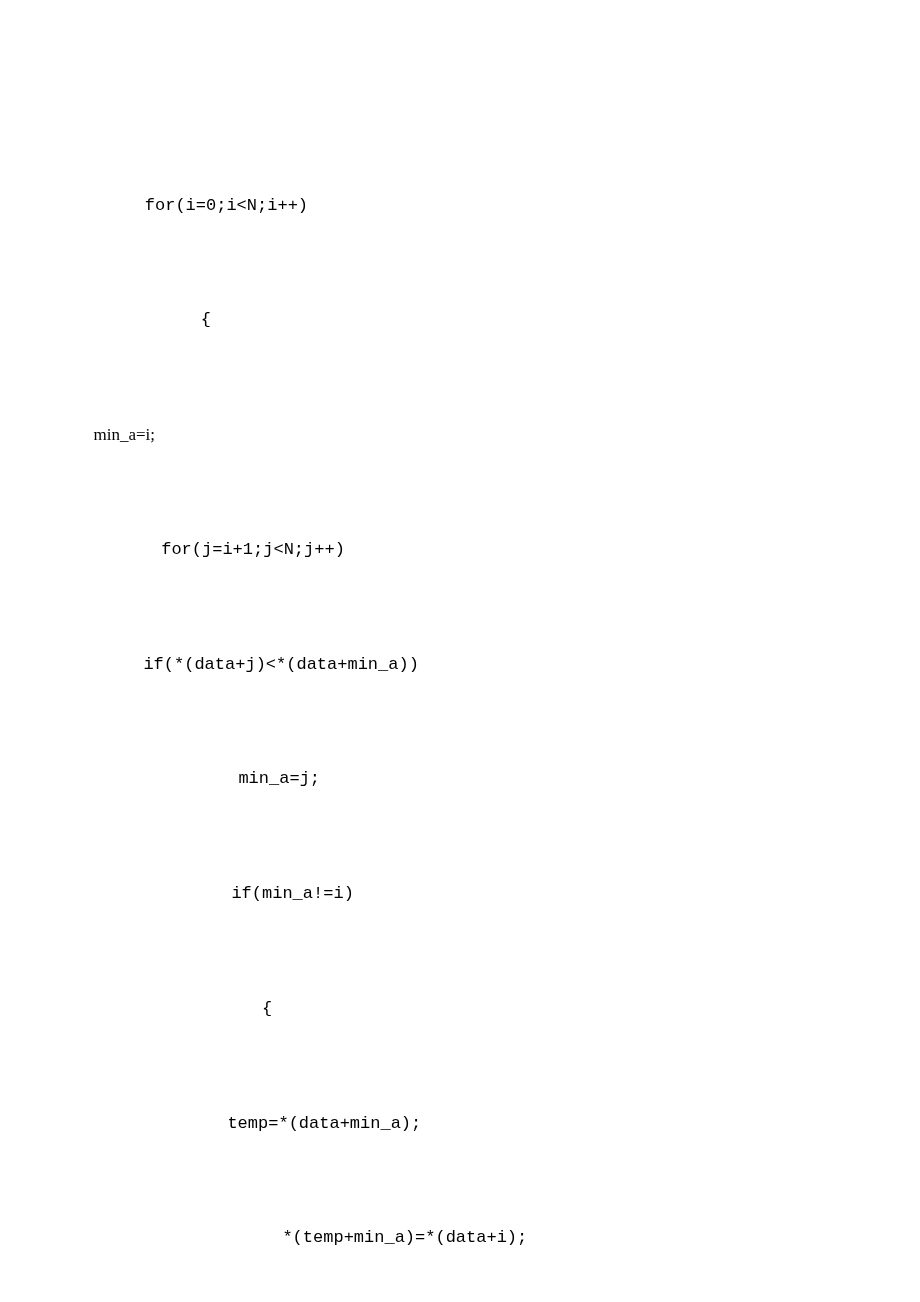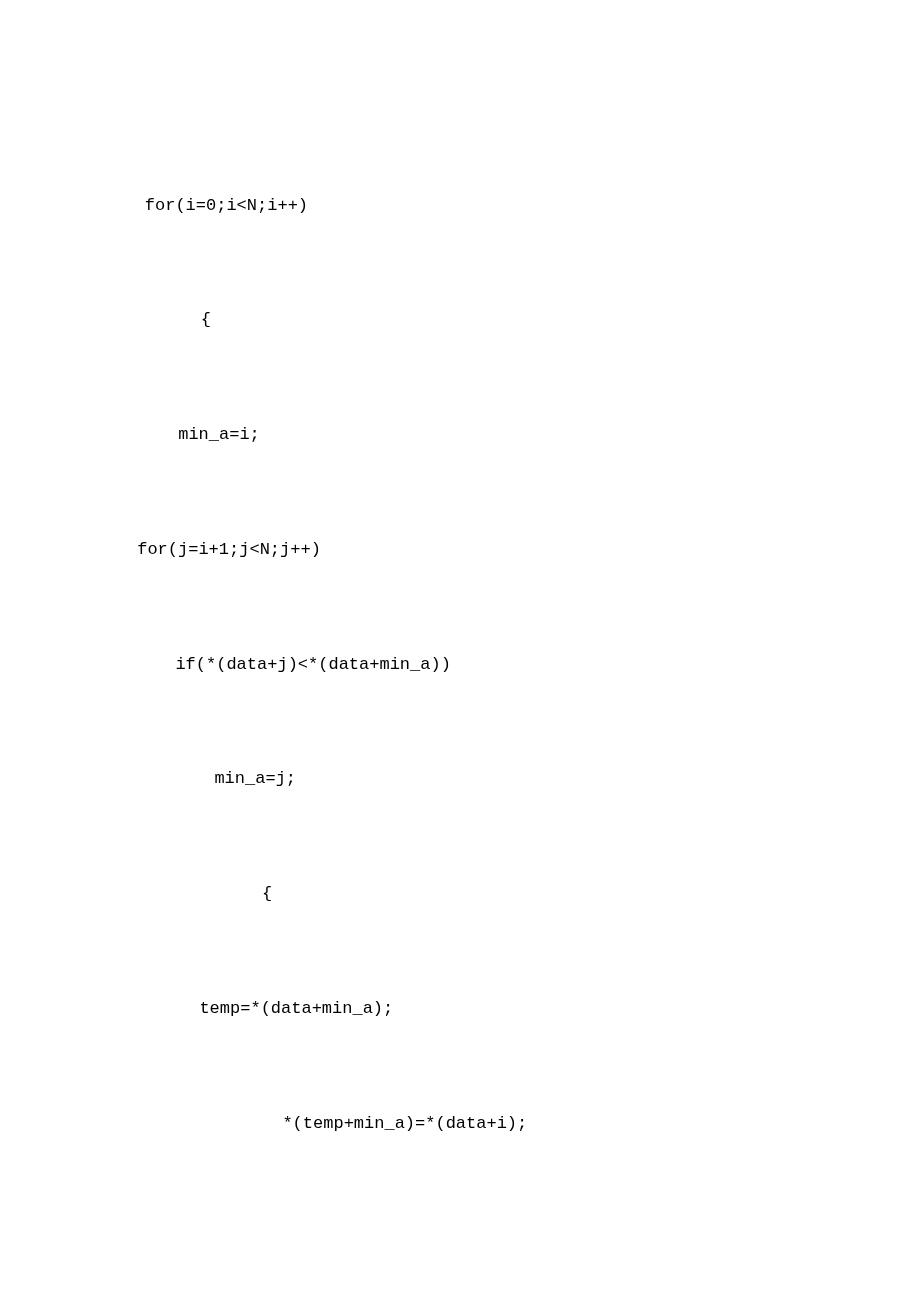--- a/index.html
+++ b/index.html
@@ -20,26 +20,27 @@
     .code-block {
       white-space: pre;
     }
   </style>
 </head>
 <body>
 
 <div class="code-block">
   <div style="padding-left: 104px;">    for(i=0;i&lt;N;i++)</div>
   <div style="padding-left: 160px;">    {</div>
-  <div style="padding-left: 117px;">      min_a=i;</div>
-  <div style="padding-left: 76px;">      for(j=i+1;j&lt;N;j++)</div>
-  <div style="padding-left: 104px;">       if(*(data+j)&lt;*(data+min_a))</div>
-  <div style="padding-left: 92px;">            min_a=j;</div>
+  <div style="padding-left: 68px; font-family: Liberation Serif, serif;">      min_a=i;</div>
+  <div style="padding-left: 100px;">      for(j=i+1;j&lt;N;j++)</div>
+  <div style="padding-left: 72px;">       if(*(data+j)&lt;*(data+min_a))</div>
+  <div style="padding-left: 116px;">            min_a=j;</div>
+  <div style="padding-left: 160px;">       if(min_a!=i)</div>
   <div style="padding-left: 160px;">          {</div>
-  <div style="padding-left: 77px;">            temp=*(data+min_a);</div>
+  <div style="padding-left: 105px;">            temp=*(data+min_a);</div>
   <div style="padding-left: 160px;">            *(temp+min_a)=*(data+i);</div>
   
   
   
   
   
   
   
   
   

